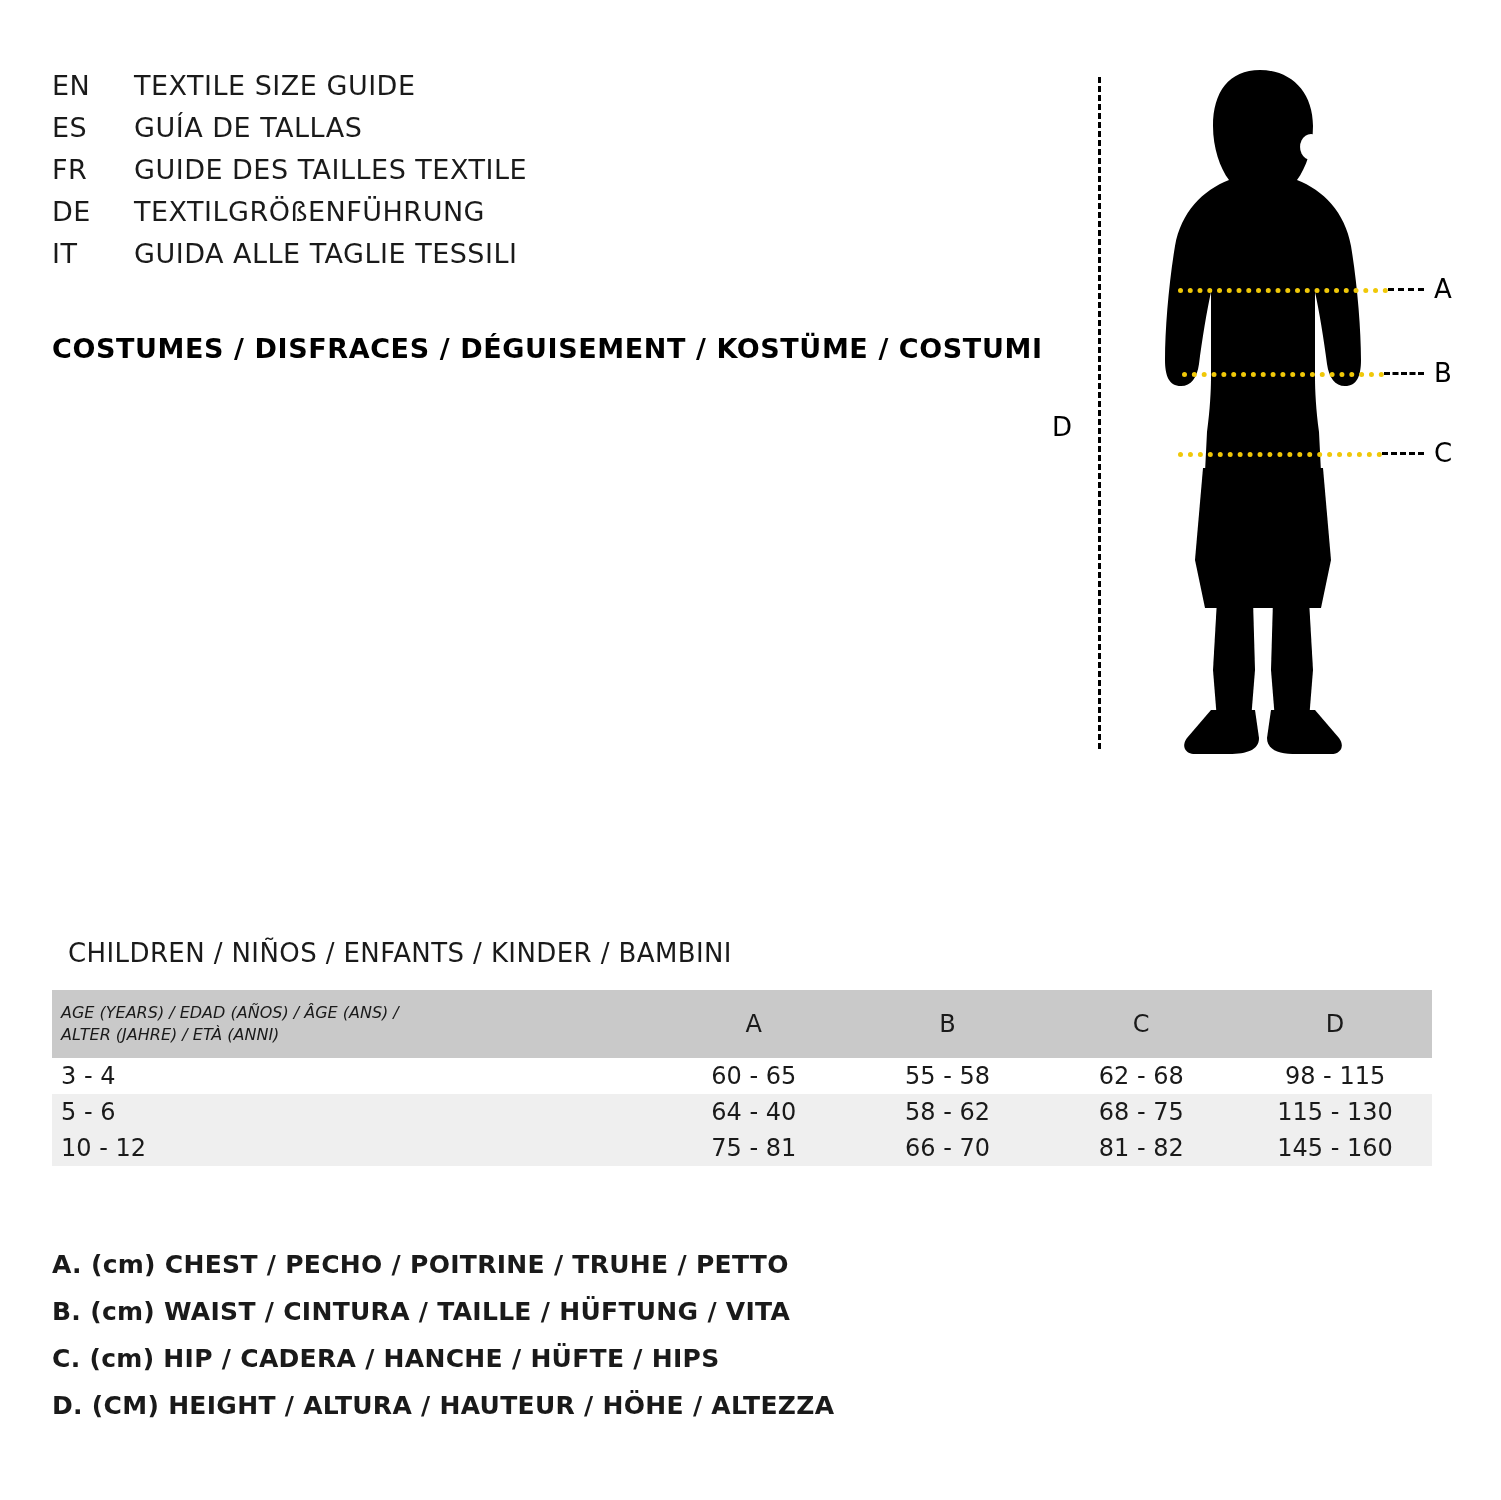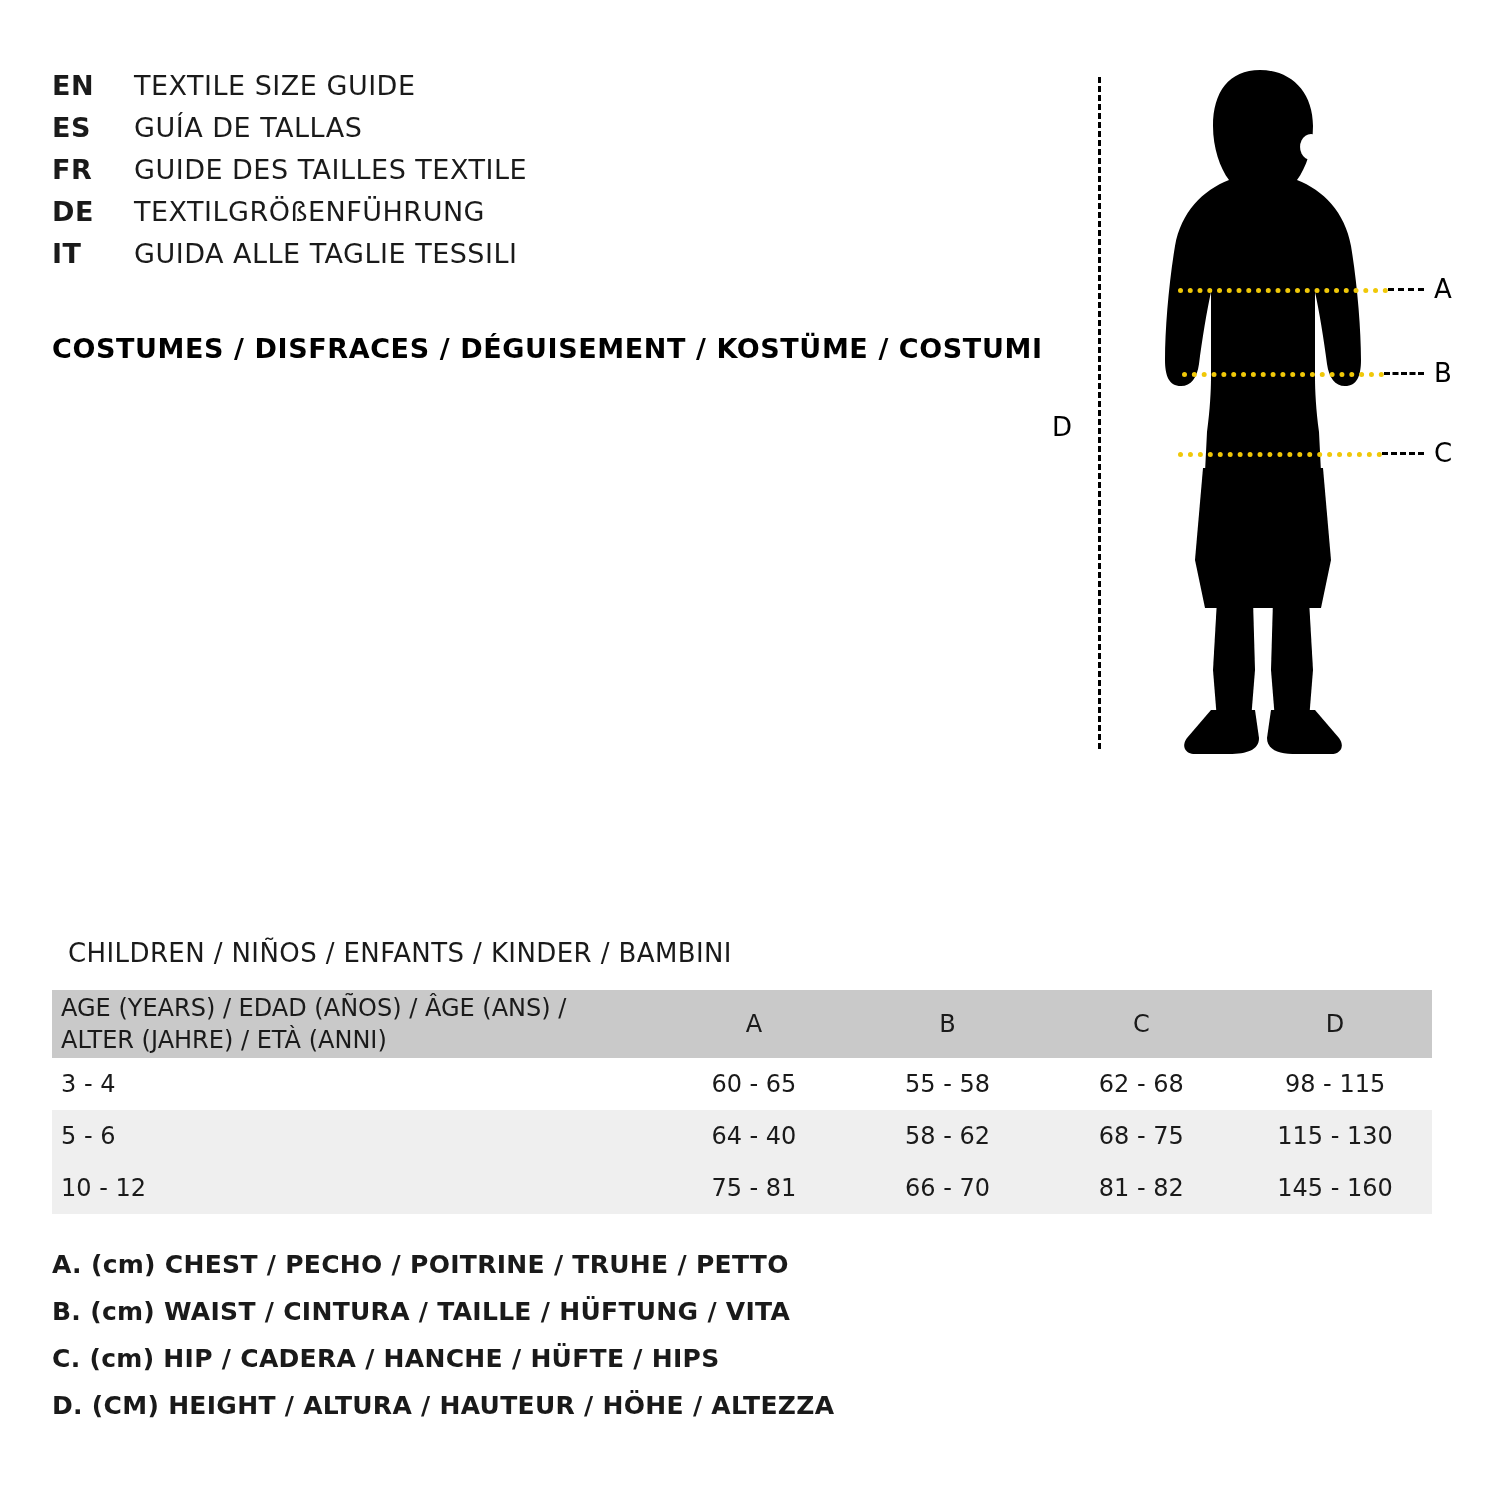--- a/index.html
+++ b/index.html
@@ -26,21 +26,20 @@
   .lang-row {
     display: flex;
     align-items: baseline;
     margin-bottom: 11px;
   }
   .lang-code {
     width: 82px;
     font-size: 27px;
     letter-spacing: 0.5px;
     color: #1a1a1a;
-    font-weight: bold;
   }
   .lang-text {
     font-size: 27px;
     letter-spacing: 0.5px;
     color: #1a1a1a;
   }
   .costumes-line {
     position: absolute;
     left: 52px;
     top: 333px;
@@ -112,40 +111,41 @@
     width: 1380px;
     border-collapse: collapse;
     font-size: 24px;
     color: #1a1a1a;
   }
   table.size-table th,
   table.size-table td {
     padding: 0;
     font-weight: normal;
     text-align: center;
-    height: 52px;
+    height: 36px;
     vertical-align: middle;
   }
   table.size-table thead th {
     background: #c9c9c9;
     height: 68px;
   }
   table.size-table th.lbl-col,
   table.size-table td.lbl-col {
     text-align: left;
     padding-left: 9px;
     width: 600px;
   }
   table.size-table td.val-col,
   table.size-table th.val-col {
     width: 195px;
   }
   .hdr-two-line {
     line-height: 1.35;
-    font-size: 24px;
+    font-size: 16px;
+    font-style: italic;
   }
   tbody tr.odd td { background: #ffffff; }
   tbody tr.even td { background: #efefef; margin-top: 9px; }
 
   
   .legend {
     position: absolute;
     left: 52px;
     top: 1250px;
     width: 900px;

